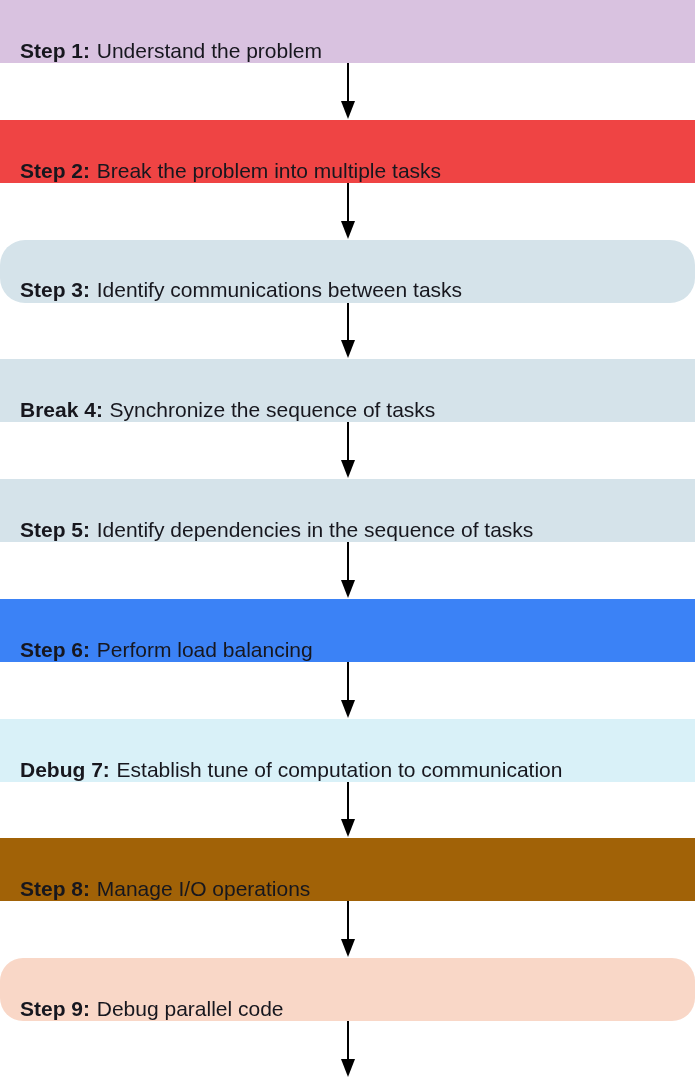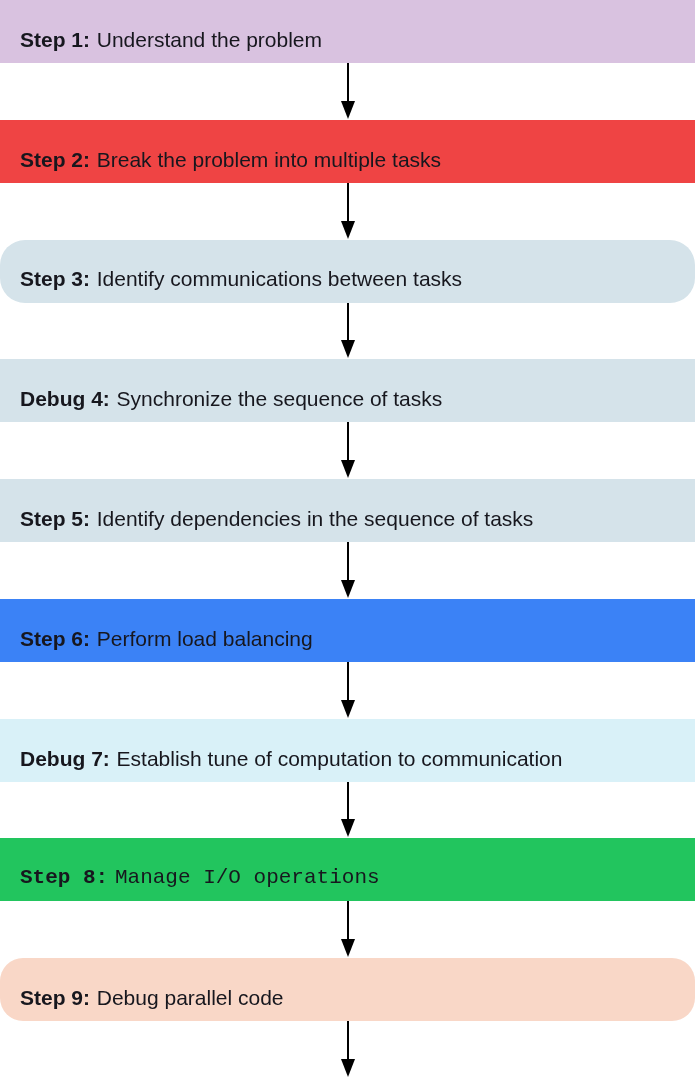--- a/index.html
+++ b/index.html
@@ -13,21 +13,21 @@
     background: #ffffff;
     display: flex;
     flex-direction: column;
     font-family: "Liberation Sans", "DejaVu Sans", sans-serif;
     overflow: hidden;
   }
   .step {
     flex: 0 0 63px;
     height: 63px;
     display: flex;
-    align-items: center;
+    align-items: flex-end;
     box-sizing: border-box;
     padding: 16px 12px 0 20px;
   }
   .step-text {
     margin: 0;
     font-size: 21px;
     line-height: 1.2;
     color: #17171e;
     white-space: nowrap;
   }
@@ -93,21 +93,21 @@
   </div>
 
   <div class="gap">
     <div class="arrow">
       <div class="arrow-line"></div>
       <div class="arrow-head"></div>
     </div>
   </div>
 
   <div class="step" style="background: rgb(213, 227, 234);">
-    <p class="step-text"><span class="step-label">Debug 4:</span><span>Synchronize the sequence of tasks</span></p>
+    <p class="step-text"><span class="step-label">Break 4:</span><span>Synchronize the sequence of tasks</span></p>
   </div>
 
   <div class="gap">
     <div class="arrow">
       <div class="arrow-line"></div>
       <div class="arrow-head"></div>
     </div>
   </div>
 
   <div class="step" style="background: rgb(213, 227, 234);">
@@ -136,21 +136,21 @@
     <p class="step-text"><span class="step-label">Debug 7:</span><span>Establish tune of computation to communication</span></p>
   </div>
 
   <div class="gap">
     <div class="arrow">
       <div class="arrow-line"></div>
       <div class="arrow-head"></div>
     </div>
   </div>
 
-  <div class="step" style="background: #22c55e; font-family: Liberation Mono, monospace;">
+  <div class="step" style="background: #a16207;">
     <p class="step-text"><span class="step-label">Step 8:</span><span>Manage I/O operations</span></p>
   </div>
 
   <div class="gap">
     <div class="arrow">
       <div class="arrow-line"></div>
       <div class="arrow-head"></div>
     </div>
   </div>
 

